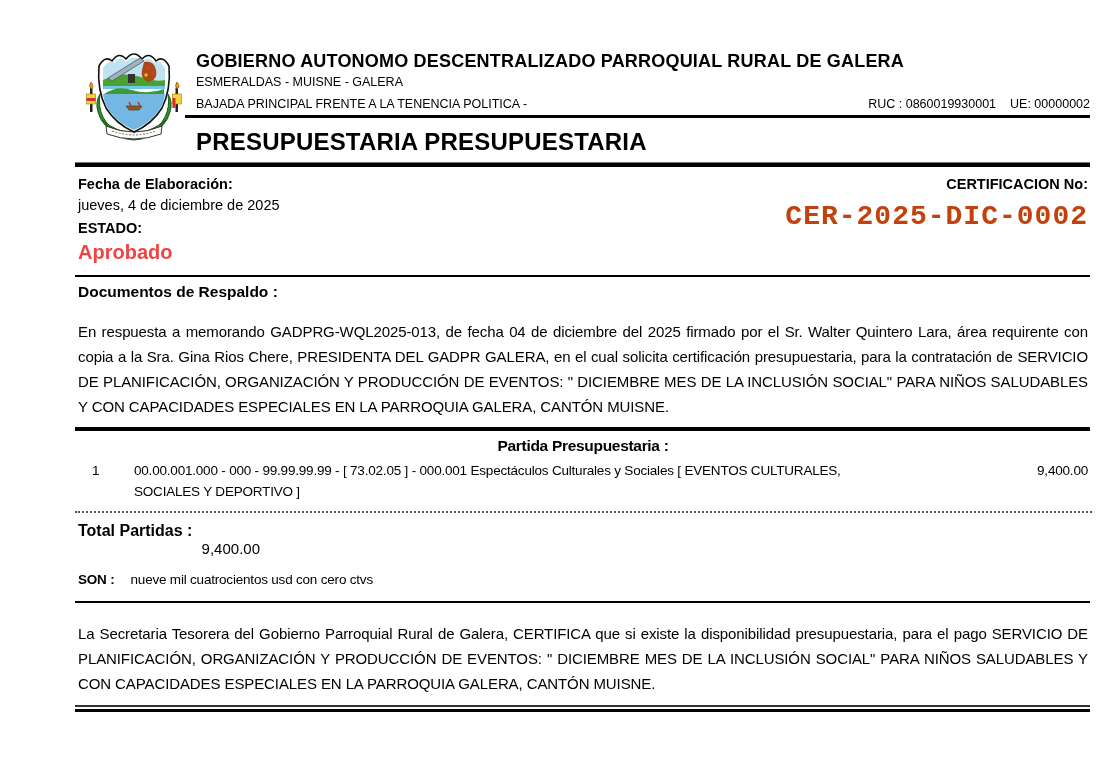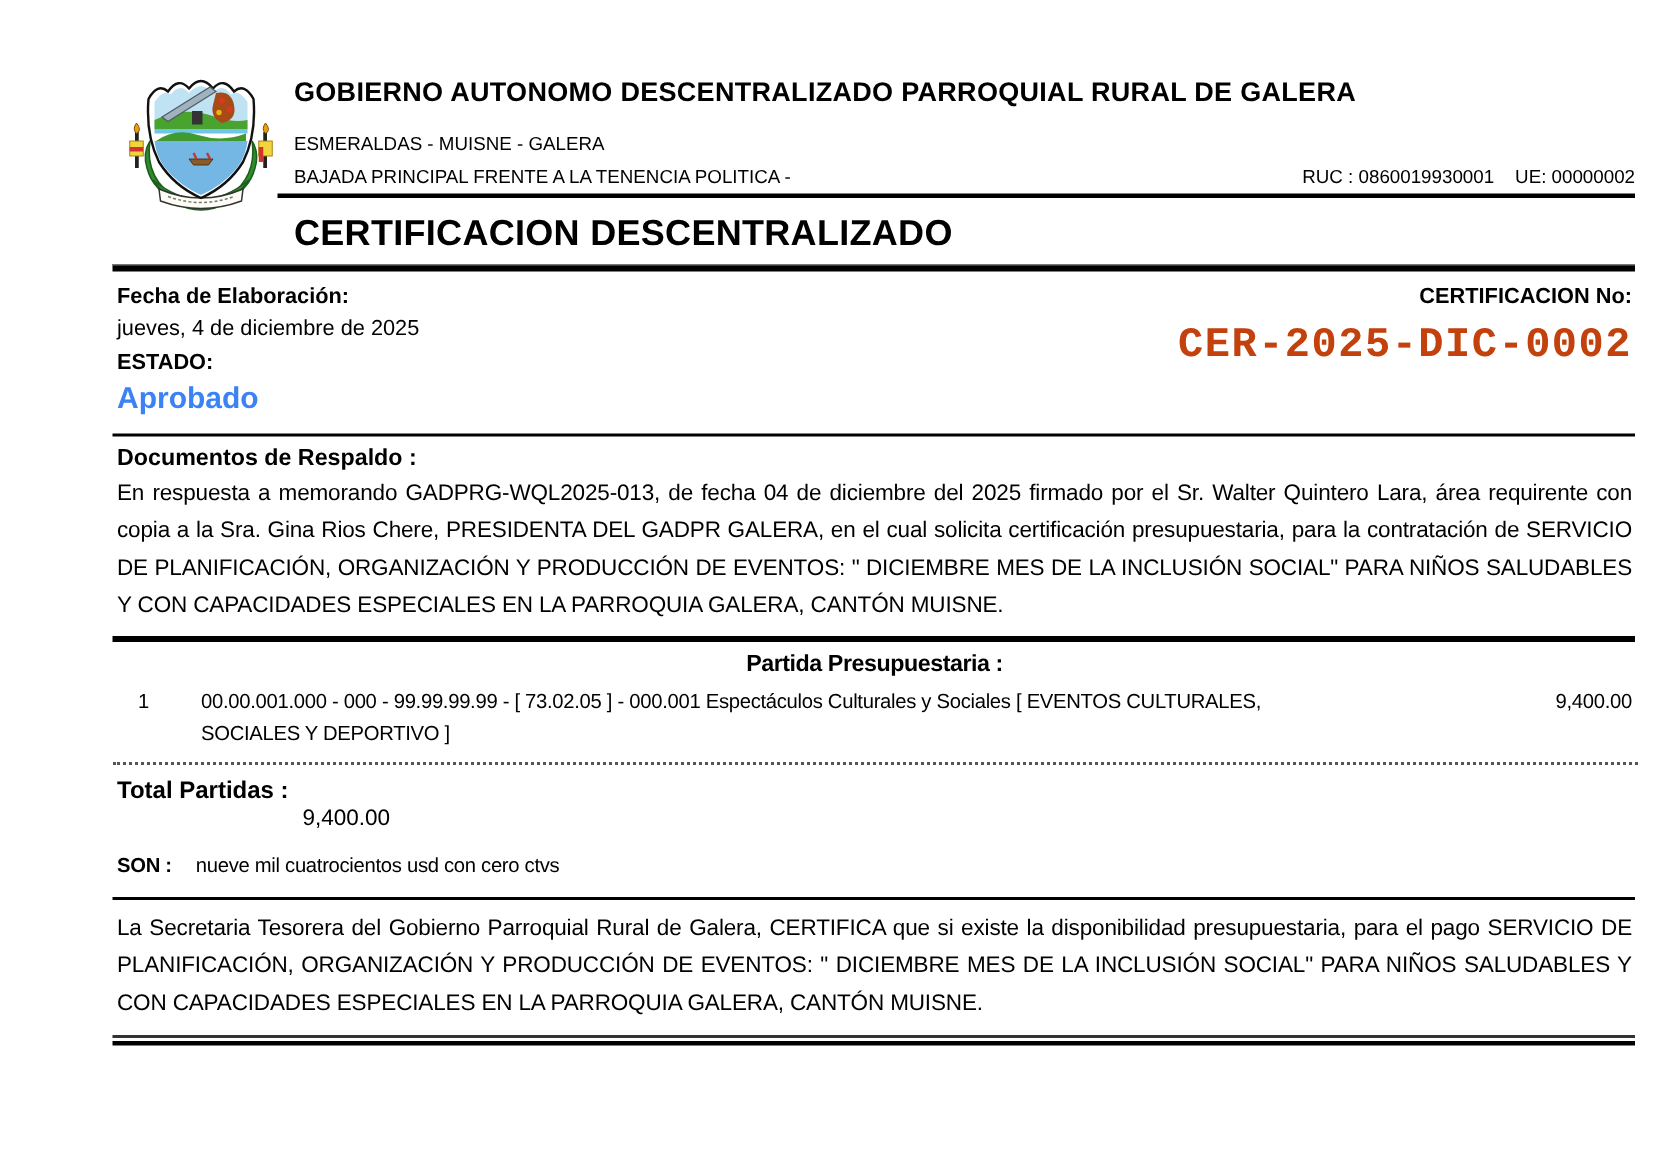--- a/index.html
+++ b/index.html
@@ -11,21 +11,21 @@
     color:#000;
     overflow:hidden;
   }
   
   .logo {
     position:absolute; left:82px; top:42px;
     width:104px; height:106px;
   }
   .header-text { margin-left:196px; padding-top:50px; margin-right:28px; }
   .org-name { font-size:18px; font-weight:bold; letter-spacing:.2px; line-height:22px; }
-  .org-loc  { font-size:12.5px; margin-top:17px; }
+  .org-loc  { font-size:12.5px; margin-top:3px; }
   .addr-row { display:flex; justify-content:space-between; align-items:flex-end; margin-top:8px; font-size:12.5px; }
   .ruc-box span { margin-left:14px; }
   .rule-header { margin-left:185px; margin-right:28px; height:3px; background:#000; margin-top:4px; }
   .doc-title { margin-left:196px; margin-top:10px; font-size:24px; font-weight:bold; letter-spacing:.2px; }
   .rule-title { margin-left:75px; margin-right:28px; height:4px; background:#000; margin-top:6px; border-top:1px solid #777; }
 
   
   .info { display:flex; justify-content:space-between; margin:9px 30px 0 78px; }
   .info-left  {}
   .info-right { text-align:right; }
@@ -36,21 +36,21 @@
   .cert-val { font-size:28px; font-weight:bold; letter-spacing:1px; margin-top:9px; }
 
   .rule-2 { margin-left:75px; margin-right:28px; border-top:2px solid #000; margin-top:11px; }
   .rule-4 { margin-left:75px; margin-right:28px; border-top:4px solid #000; margin-top:8px; }
   .rule-dotted { margin-left:75px; margin-right:26px; border-top:2px dotted #555; margin-top:9px; }
   .rule-double { margin-left:75px; margin-right:28px; height:2px; border-top:2px solid #333; border-bottom:3px solid #000; margin-top:9px; }
 
   
   .section { margin:6px 30px 0 78px; }
   .sec-heading { font-size:15.5px; font-weight:bold; }
-  .sec-body { font-size:15px; line-height:25px; text-align:justify; margin-top:1px; letter-spacing:-0.1px; }
+  .sec-body { font-size:15px; line-height:25px; text-align:justify; margin-top:18px; letter-spacing:-0.1px; }
 
   .cond { letter-spacing:-0.3px;text-align:center; }
 
   
   .partida-row { display:flex; margin-top:5px; font-size:13.5px; line-height:21px; letter-spacing:-0.2px; }
   .p-num  { width:42px; padding-left:14px; flex:none; }
   .p-desc { width:772px; flex:none; }
   .p-amt  { margin-left:auto; text-align:right; }
 
   .total-row { display:flex; justify-content:center; align-items:baseline; margin:9px 30px 0 78px;flex-direction:column; }
@@ -118,29 +118,29 @@
     <div class="org-loc">ESMERALDAS - MUISNE - GALERA</div>
     <div class="addr-row">
       <span>BAJADA PRINCIPAL FRENTE A LA TENENCIA POLITICA -</span>
       <span class="ruc-box">
         <span>RUC : 0860019930001</span><span>UE: 00000002</span>
       </span>
     </div>
   </div>
   <div class="rule-header"></div>
 
-  <div class="doc-title">CERTIFICACION DESCENTRALIZADO</div>
+  <div class="doc-title">PRESUPUESTARIA PRESUPUESTARIA</div>
   <div class="rule-title"></div>
 
   <div class="info">
     <div class="info-left">
       <div class="lbl">Fecha de Elaboración:</div>
       <div class="val">jueves, 4 de diciembre de 2025</div>
       <div class="lbl estado-lbl">ESTADO:</div>
-      <div class="estado-val" style="color: #3b82f6;">Aprobado</div>
+      <div class="estado-val" style="color: #ef4444;">Aprobado</div>
     </div>
     <div class="info-right">
       <div class="lbl">CERTIFICACION No:</div>
       <div class="cert-val" style="color: #c2410c; font-family: Liberation Mono, monospace;">CER-2025-DIC-0002</div>
     </div>
   </div>
 
   <div class="rule-2"></div>
 
   <div class="section">

